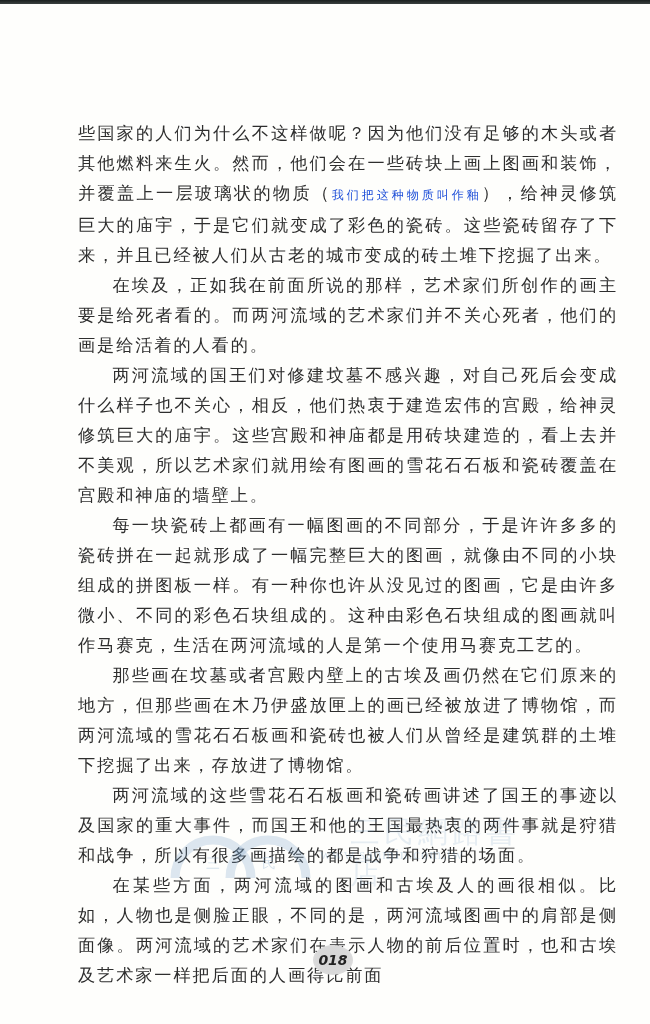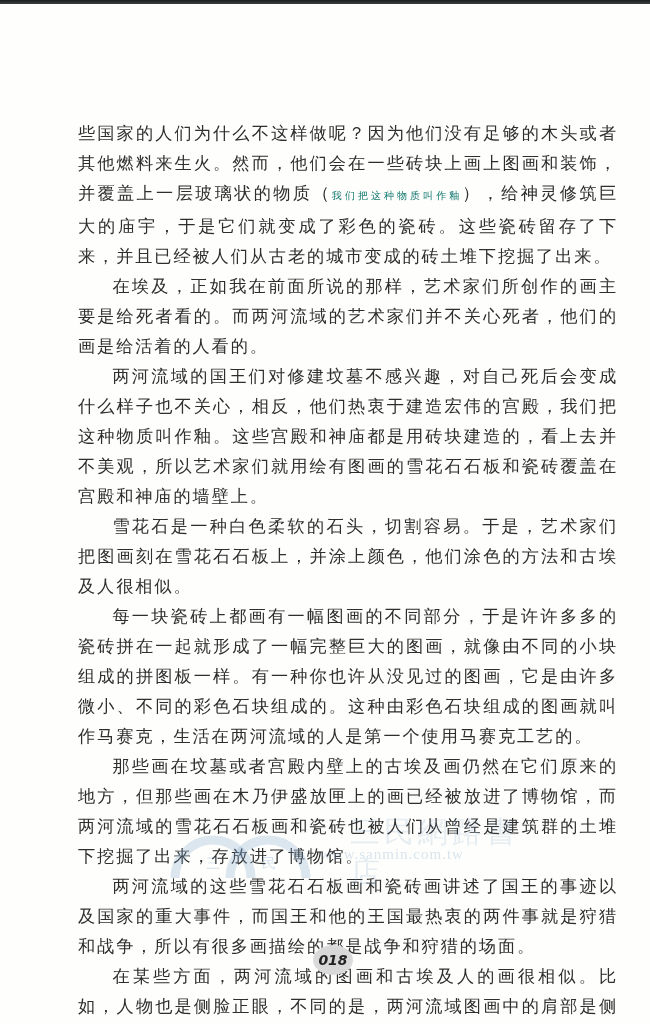--- a/index.html
+++ b/index.html
@@ -19,21 +19,21 @@
     width: 540px;
     color: #2e2e2e;
     font-size: 17.2px;
     line-height: 30px;
     letter-spacing: 1.9px;
     text-align: justify;
     text-justify: inter-character;
   }
   .page-text p { margin: 0; }
   .page-text p.indent { text-indent: 2em; }
-  .note { font-size: 10px; color: #0f766e; letter-spacing: 2.6px; margin-top: 44px; }
+  .note { font-size: 12px; color: #1d4ed8; letter-spacing: 2.6px; margin-top: 44px; }
   .watermark {
     position: absolute; left: 170px; top: 812px; width: 350px; height: 70px;
     pointer-events: none;
   }
   .wm-arcs { position: absolute; left: 0; top: 8px; }
   .wm-title {
     position: absolute; left: 180px; top: 0;
     font-size: 30px; color: rgba(120,160,200,0.18); letter-spacing: 4px;
     font-family: "DejaVu Serif", serif;
   }
@@ -52,22 +52,21 @@
   }
 </style>
 </head>
 <body>
 
 <div class="top-border"></div>
 
 <div class="page-text" id="page-text">
     <p><span>些国家的人们为什么不这样做呢？因为他们没有足够的木头或者其他燃料来生火。然而，他们会在一些砖块上画上图画和装饰，并覆盖上一层玻璃状的物质（</span><span class="note">我们把这种物质叫作釉</span><span>），给神灵修筑巨大的庙宇，于是它们就变成了彩色的瓷砖。这些瓷砖留存了下来，并且已经被人们从古老的城市变成的砖土堆下挖掘了出来。</span></p>
     <p class="indent"><span>在埃及，正如我在前面所说的那样，艺术家们所创作的画主要是给死者看的。而两河流域的艺术家们并不关心死者，他们的画是给活着的人看的。</span></p>
-    <p class="indent"><span>两河流域的国王们对修建坟墓不感兴趣，对自己死后会变成什么样子也不关心，相反，他们热衷于建造宏伟的宫殿，我们把这种物质叫作釉。这些宫殿和神庙都是用砖块建造的，看上去并不美观，所以艺术家们就用绘有图画的雪花石石板和瓷砖覆盖在宫殿和神庙的墙壁上。</span></p>
-    <p class="indent"><span>雪花石是一种白色柔软的石头，切割容易。于是，艺术家们把图画刻在雪花石石板上，并涂上颜色，他们涂色的方法和古埃及人很相似。</span></p>
+    <p class="indent"><span>两河流域的国王们对修建坟墓不感兴趣，对自己死后会变成什么样子也不关心，相反，他们热衷于建造宏伟的宫殿，给神灵修筑巨大的庙宇。这些宫殿和神庙都是用砖块建造的，看上去并不美观，所以艺术家们就用绘有图画的雪花石石板和瓷砖覆盖在宫殿和神庙的墙壁上。</span></p>
     <p class="indent"><span>每一块瓷砖上都画有一幅图画的不同部分，于是许许多多的瓷砖拼在一起就形成了一幅完整巨大的图画，就像由不同的小块组成的拼图板一样。有一种你也许从没见过的图画，它是由许多微小、不同的彩色石块组成的。这种由彩色石块组成的图画就叫作马赛克，生活在两河流域的人是第一个使用马赛克工艺的。</span></p>
     <p class="indent"><span>那些画在坟墓或者宫殿内壁上的古埃及画仍然在它们原来的地方，但那些画在木乃伊盛放匣上的画已经被放进了博物馆，而两河流域的雪花石石板画和瓷砖也被人们从曾经是建筑群的土堆下挖掘了出来，存放进了博物馆。</span></p>
     <p class="indent"><span>两河流域的这些雪花石石板画和瓷砖画讲述了国王的事迹以及国家的重大事件，而国王和他的王国最热衷的两件事就是狩猎和战争，所以有很多画描绘的都是战争和狩猎的场面。</span></p>
     <p class="indent"><span>在某些方面，两河流域的图画和古埃及人的画很相似。比如，人物也是侧脸正眼，不同的是，两河流域图画中的肩部是侧面像。两河流域的艺术家们在表示人物的前后位置时，也和古埃及艺术家一样把后面的人画得比前面</span></p>
   </div>
 
 <div class="watermark">
   <svg class="wm-arcs" width="150" height="60" viewBox="0 0 150 60">
     <path d="M5 58 A38 38 0 0 1 81 58" fill="none" stroke="rgba(120,160,200,0.25)" stroke-width="9"></path>
     <path d="M60 58 A38 38 0 0 1 136 58" fill="none" stroke="rgba(120,160,200,0.25)" stroke-width="9"></path>

